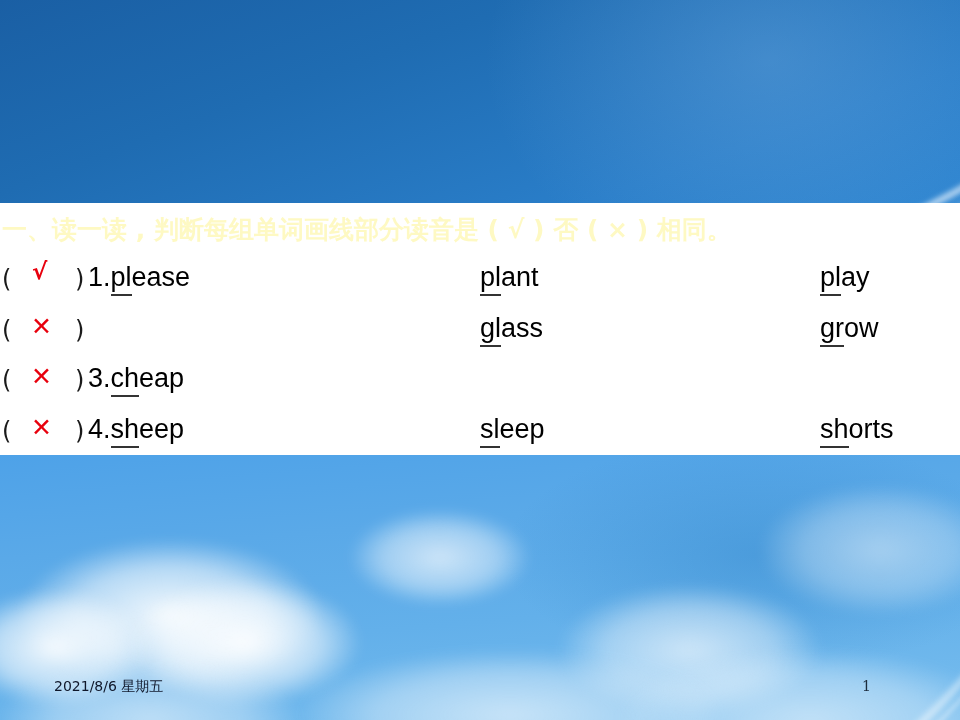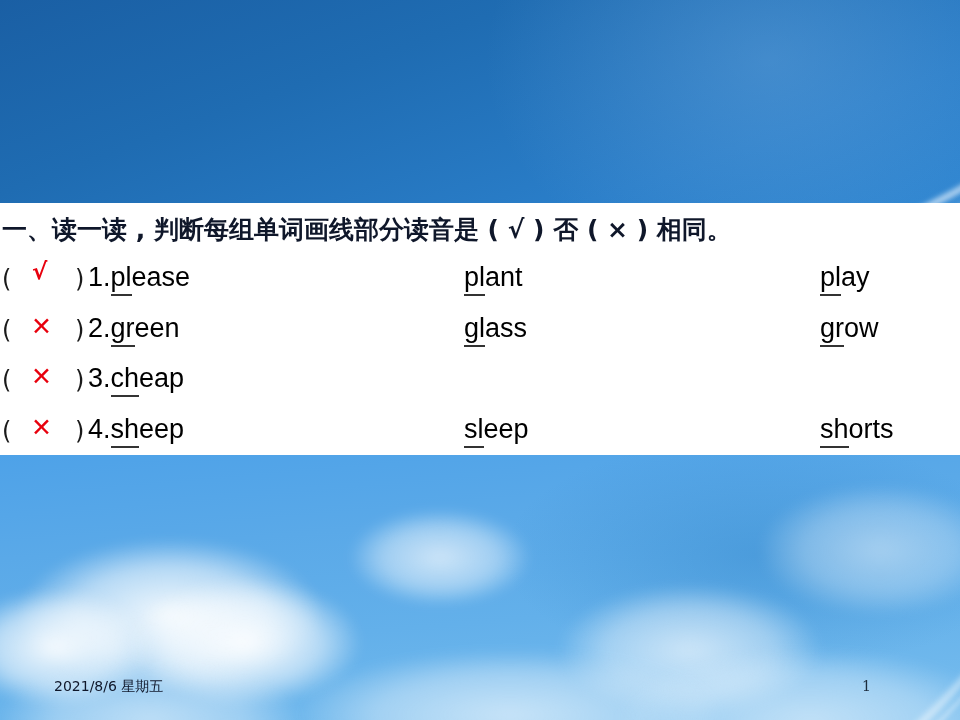--- a/index.html
+++ b/index.html
@@ -133,21 +133,21 @@
   }
 
   
   .heading {
     position: absolute;
     left: 2px;
     top: 213px;
     width: 950px;
     font-size: 25px;
     font-weight: bold;
-    color: #0f172a;
+    color: #fef9c3;
     letter-spacing: 0px;
     white-space: nowrap;
     font-family: "DejaVu Sans", "Liberation Sans", sans-serif;
   }
 
   
   .rows {
     position: absolute;
     left: 0;
     top: 262px;
@@ -186,21 +186,21 @@
     color: #000000;
     white-space: nowrap;
     font-family: "Liberation Sans", sans-serif;
     font-weight: 300;
   }
   .word .ul {
     border-bottom: 2px solid #333;
     padding-bottom: 2px;
   }
   .col1 { left: 88px; }
-  .col2 { left: 464px; }
+  .col2 { left: 480px; }
   .col3 { left: 820px; }
 
   
   .footer-date {
     position: absolute;
     left: 54px;
     top: 678px;
     font-size: 14px;
     color: #0f172a;
     font-family: "DejaVu Sans", "Liberation Sans", sans-serif;
@@ -263,23 +263,20 @@
         <span class="ul">pl</span><span>ay</span>
       </div>
     </div>
 
     <div class="qrow">
       <div class="paren">
         <span class="lp">(</span>
         <span class="rp">)</span>
       </div>
       <div class="mark cross">✕</div>
-      <div class="word col1">
-        <span>2.</span><span class="ul">gr</span><span>een</span>
-      </div>
       <div class="word col2">
         <span class="ul">gl</span><span>ass</span>
       </div>
       <div class="word col3">
         <span class="ul">gr</span><span>ow</span>
       </div>
     </div>
 
     <div class="qrow">
       <div class="paren">

